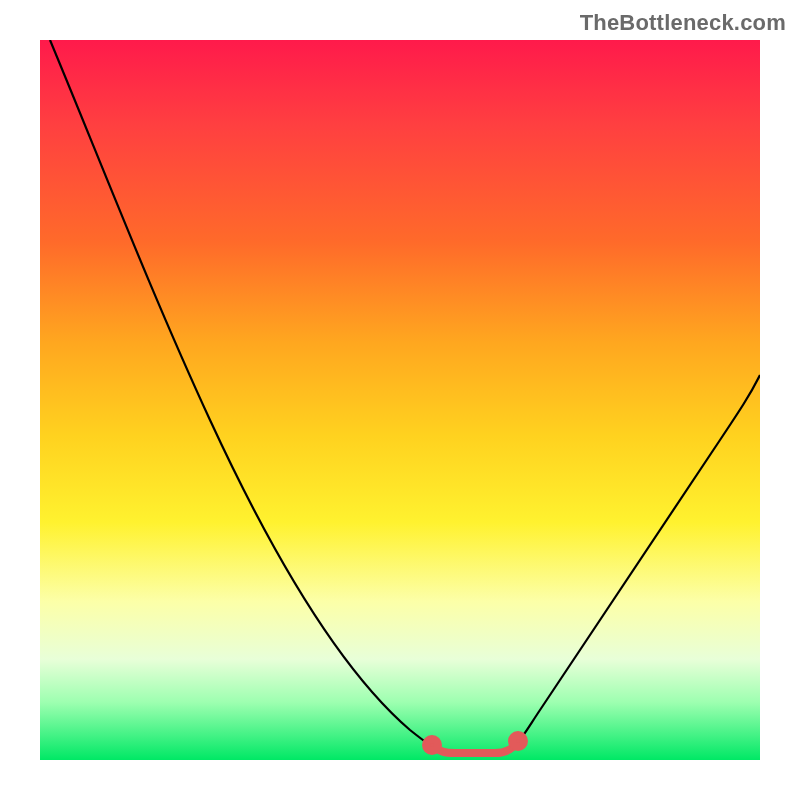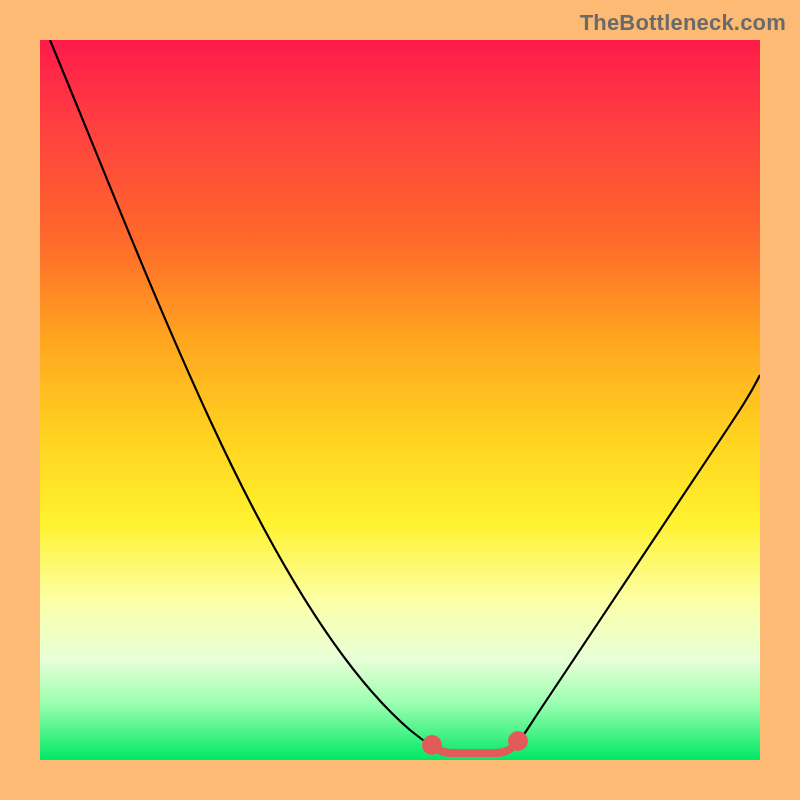--- a/index.html
+++ b/index.html
@@ -8,21 +8,21 @@
     width: 800px;
     height: 800px;
     overflow: hidden;
     background: #000;
     font-family: Arial, Helvetica, sans-serif;
   }
   .frame {
     position: relative;
     width: 800px;
     height: 800px;
-    background: #fdba74;
+    background: #ffffff;
   }
   .plot-area {
     position: absolute;
     left: 40px;
     top: 40px;
     width: 720px;
     height: 720px;
     background: linear-gradient(
       to bottom,
       #ff1a4b 0%,

